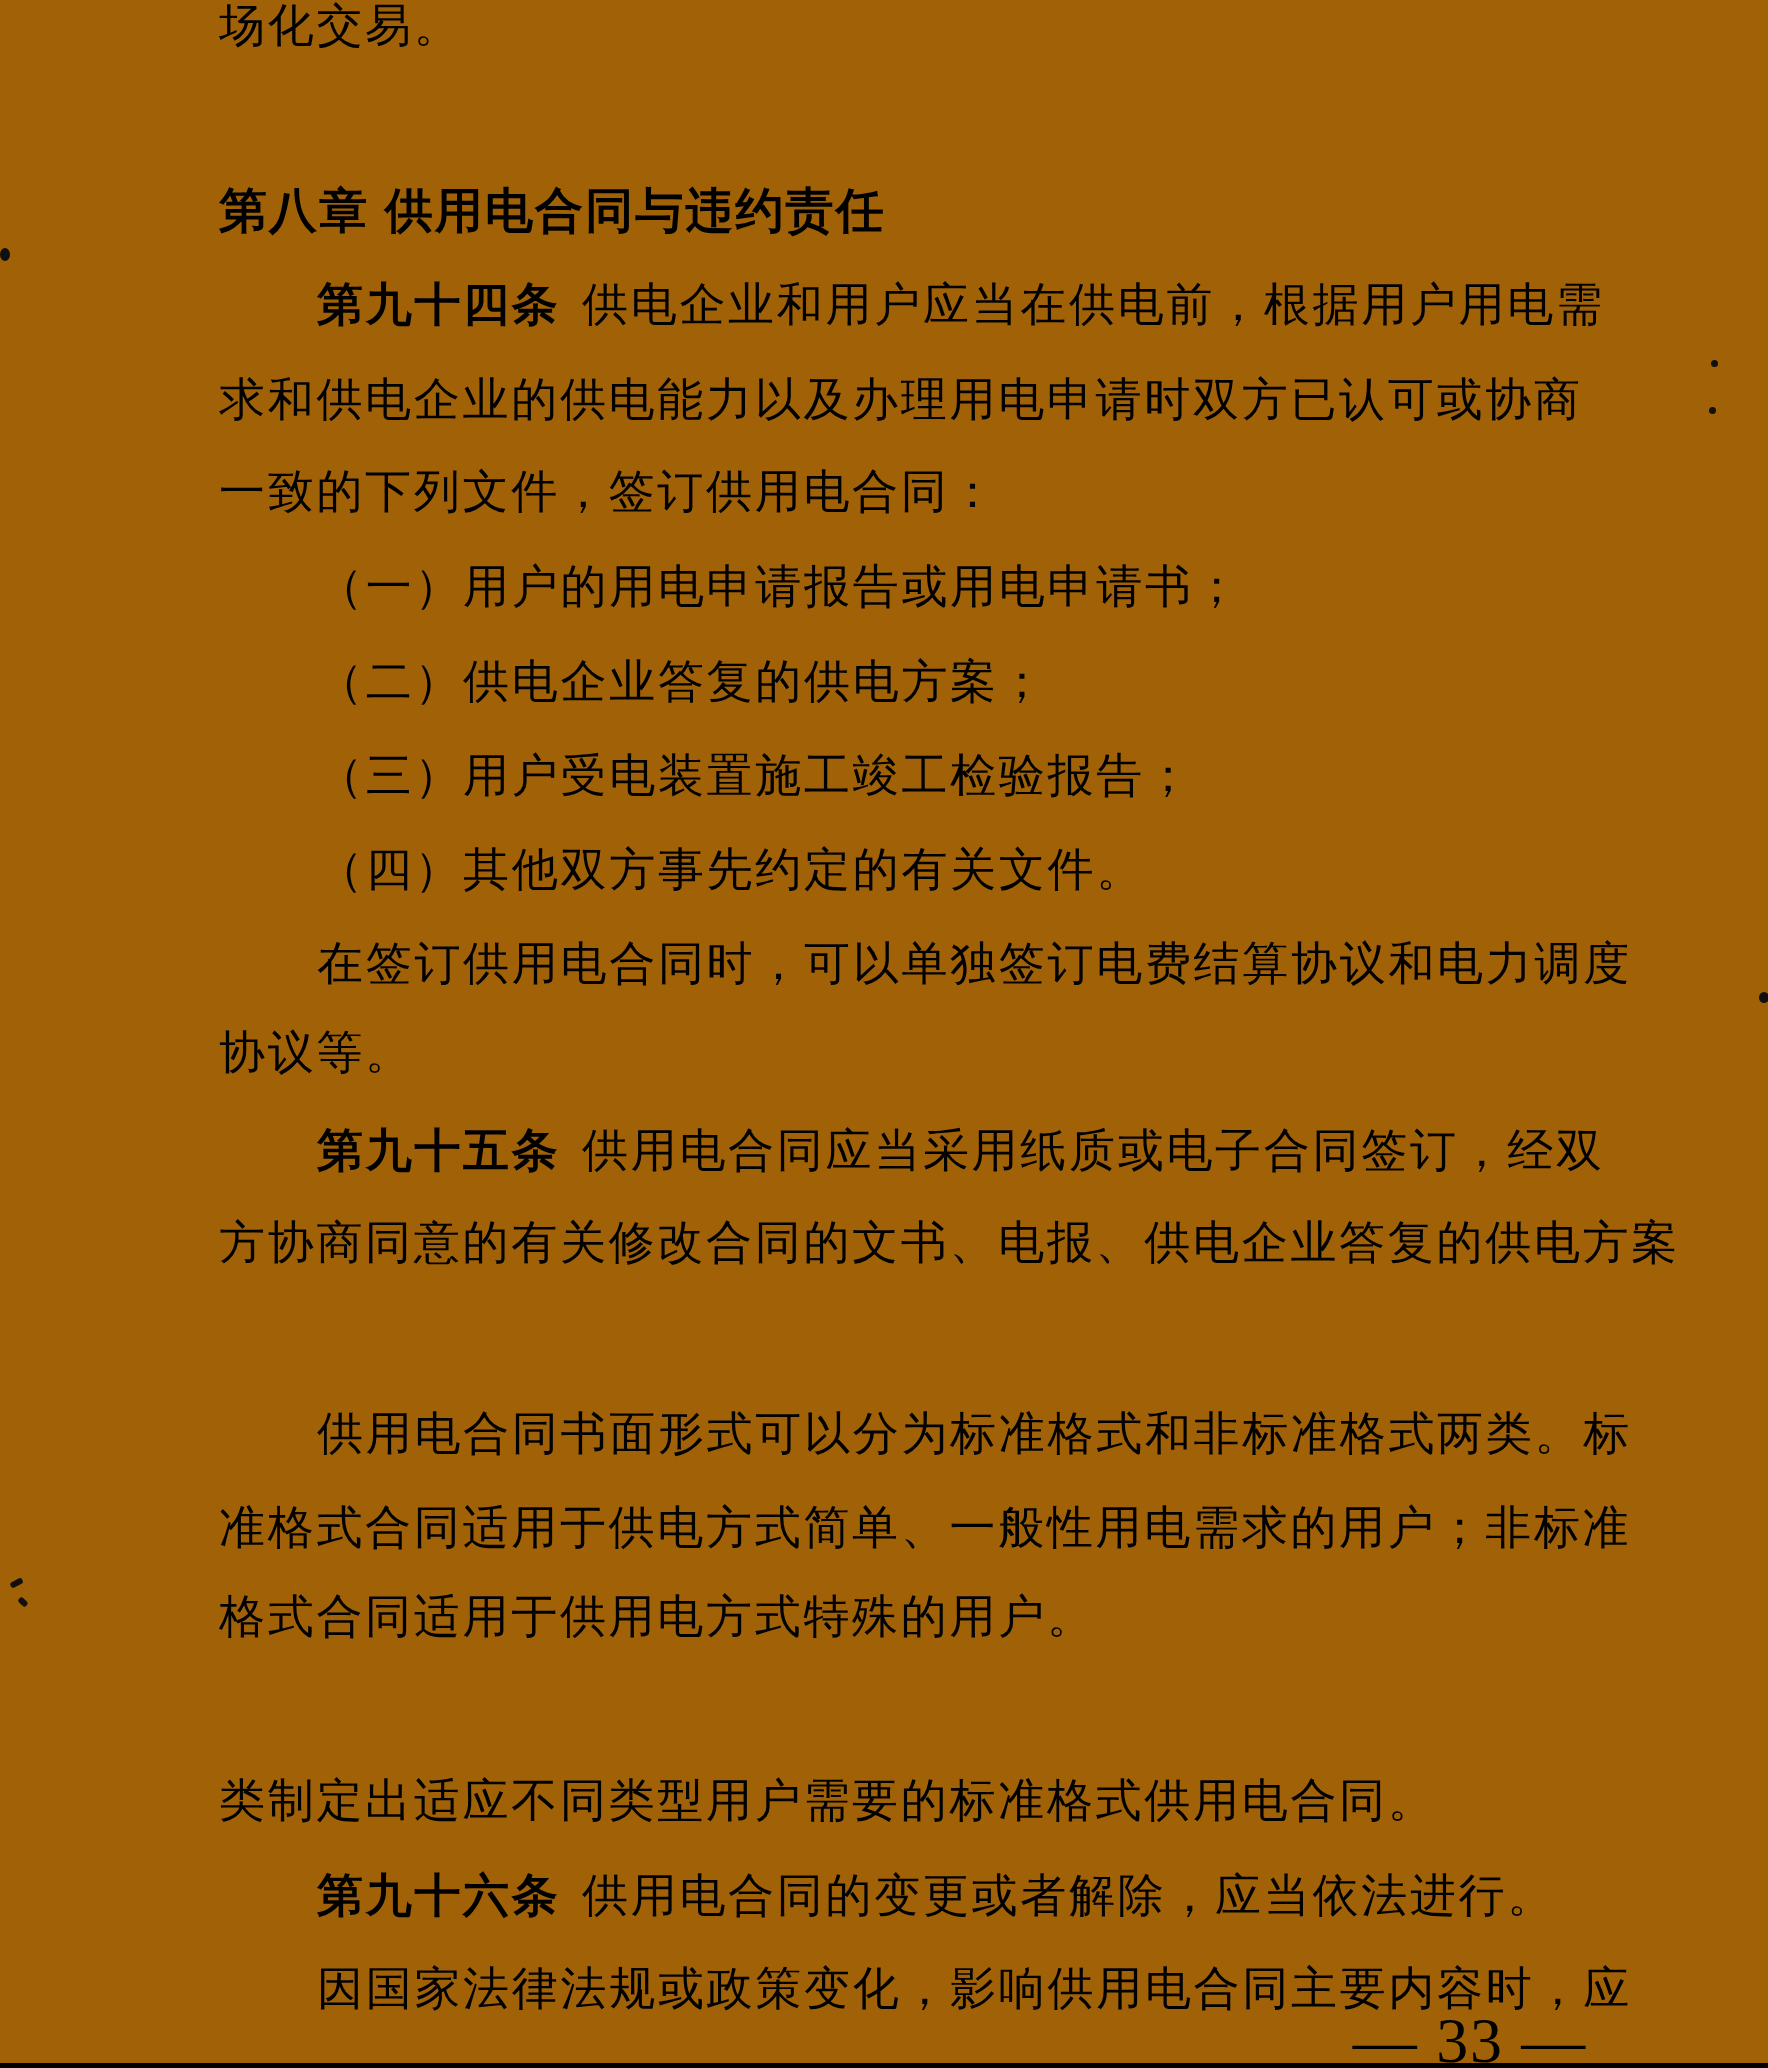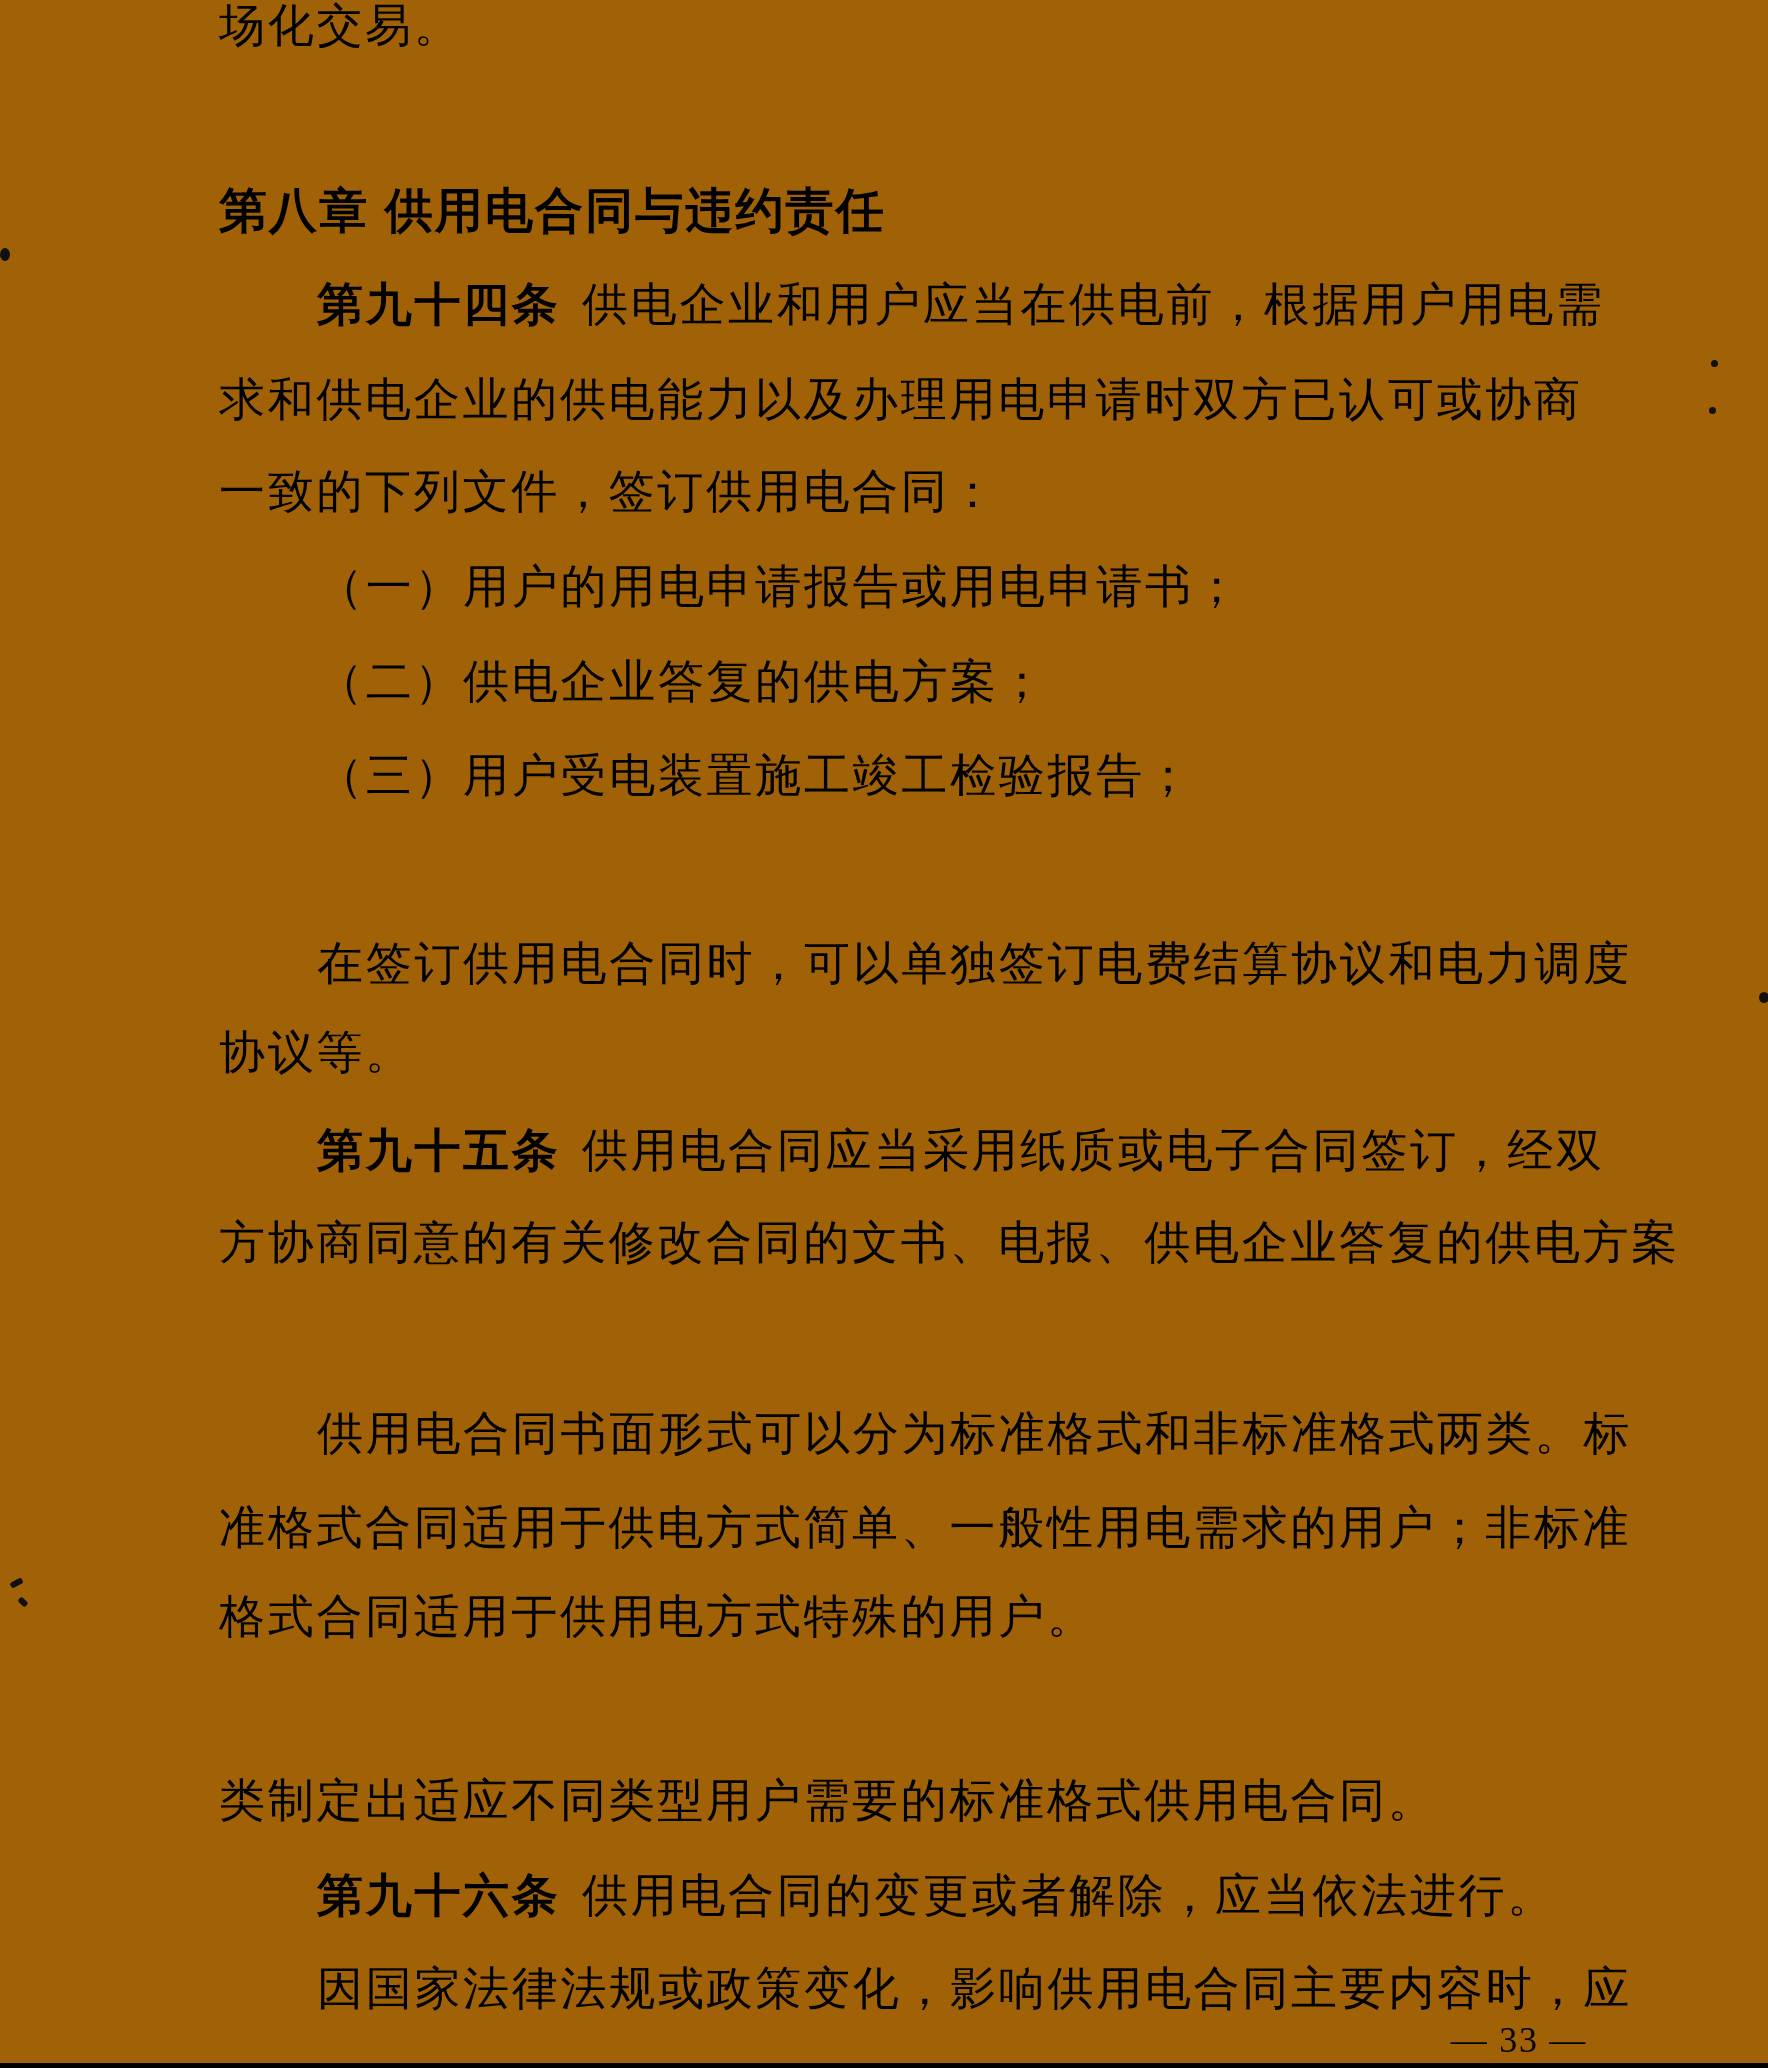--- a/index.html
+++ b/index.html
@@ -46,21 +46,21 @@
     font-family: "Liberation Sans", sans-serif;
     letter-spacing: 2.1px;
     white-space: nowrap;
   }
   .pagenum {
     position: absolute;
     right: 182px;
     top: 2015px;
     height: 51px;
     line-height: 51px;
-    font-size: 36px;
+    font-size: 64px;
     letter-spacing: 1.7px;
     white-space: nowrap;
   }
   .scanner-border-bottom {
     position: absolute;
     left: 0;
     top: 2063px;
     width: 1769px;
     height: 5px;
     background: #000;
@@ -99,20 +99,23 @@
   </div>
   <div class="line indent" style="top:561px">
     <span>（一）用户的用电申请报告或用电申请书；</span>
   </div>
   <div class="line indent" style="top:656px">
     <span>（二）供电企业答复的供电方案；</span>
   </div>
   <div class="line indent" style="top:750px">
     <span>（三）用户受电装置施工竣工检验报告；</span>
   </div>
+  <div class="line indent" style="top:844px">
+    <span>（四）其他双方事先约定的有关文件。</span>
+  </div>
   <div class="line indent" style="top:938px">
     <span>在签订供用电合同时，可以单独签订电费结算协议和电力调度</span>
   </div>
   <div class="line" style="top:1027px">
     <span>协议等。</span>
   </div>
   <div class="line indent" style="top:1125px">
     <span class="art-num">第九十五条</span><span>供用电合同应当采用纸质或电子合同签订，经双</span>
   </div>
   <div class="line" style="top:1217px">

